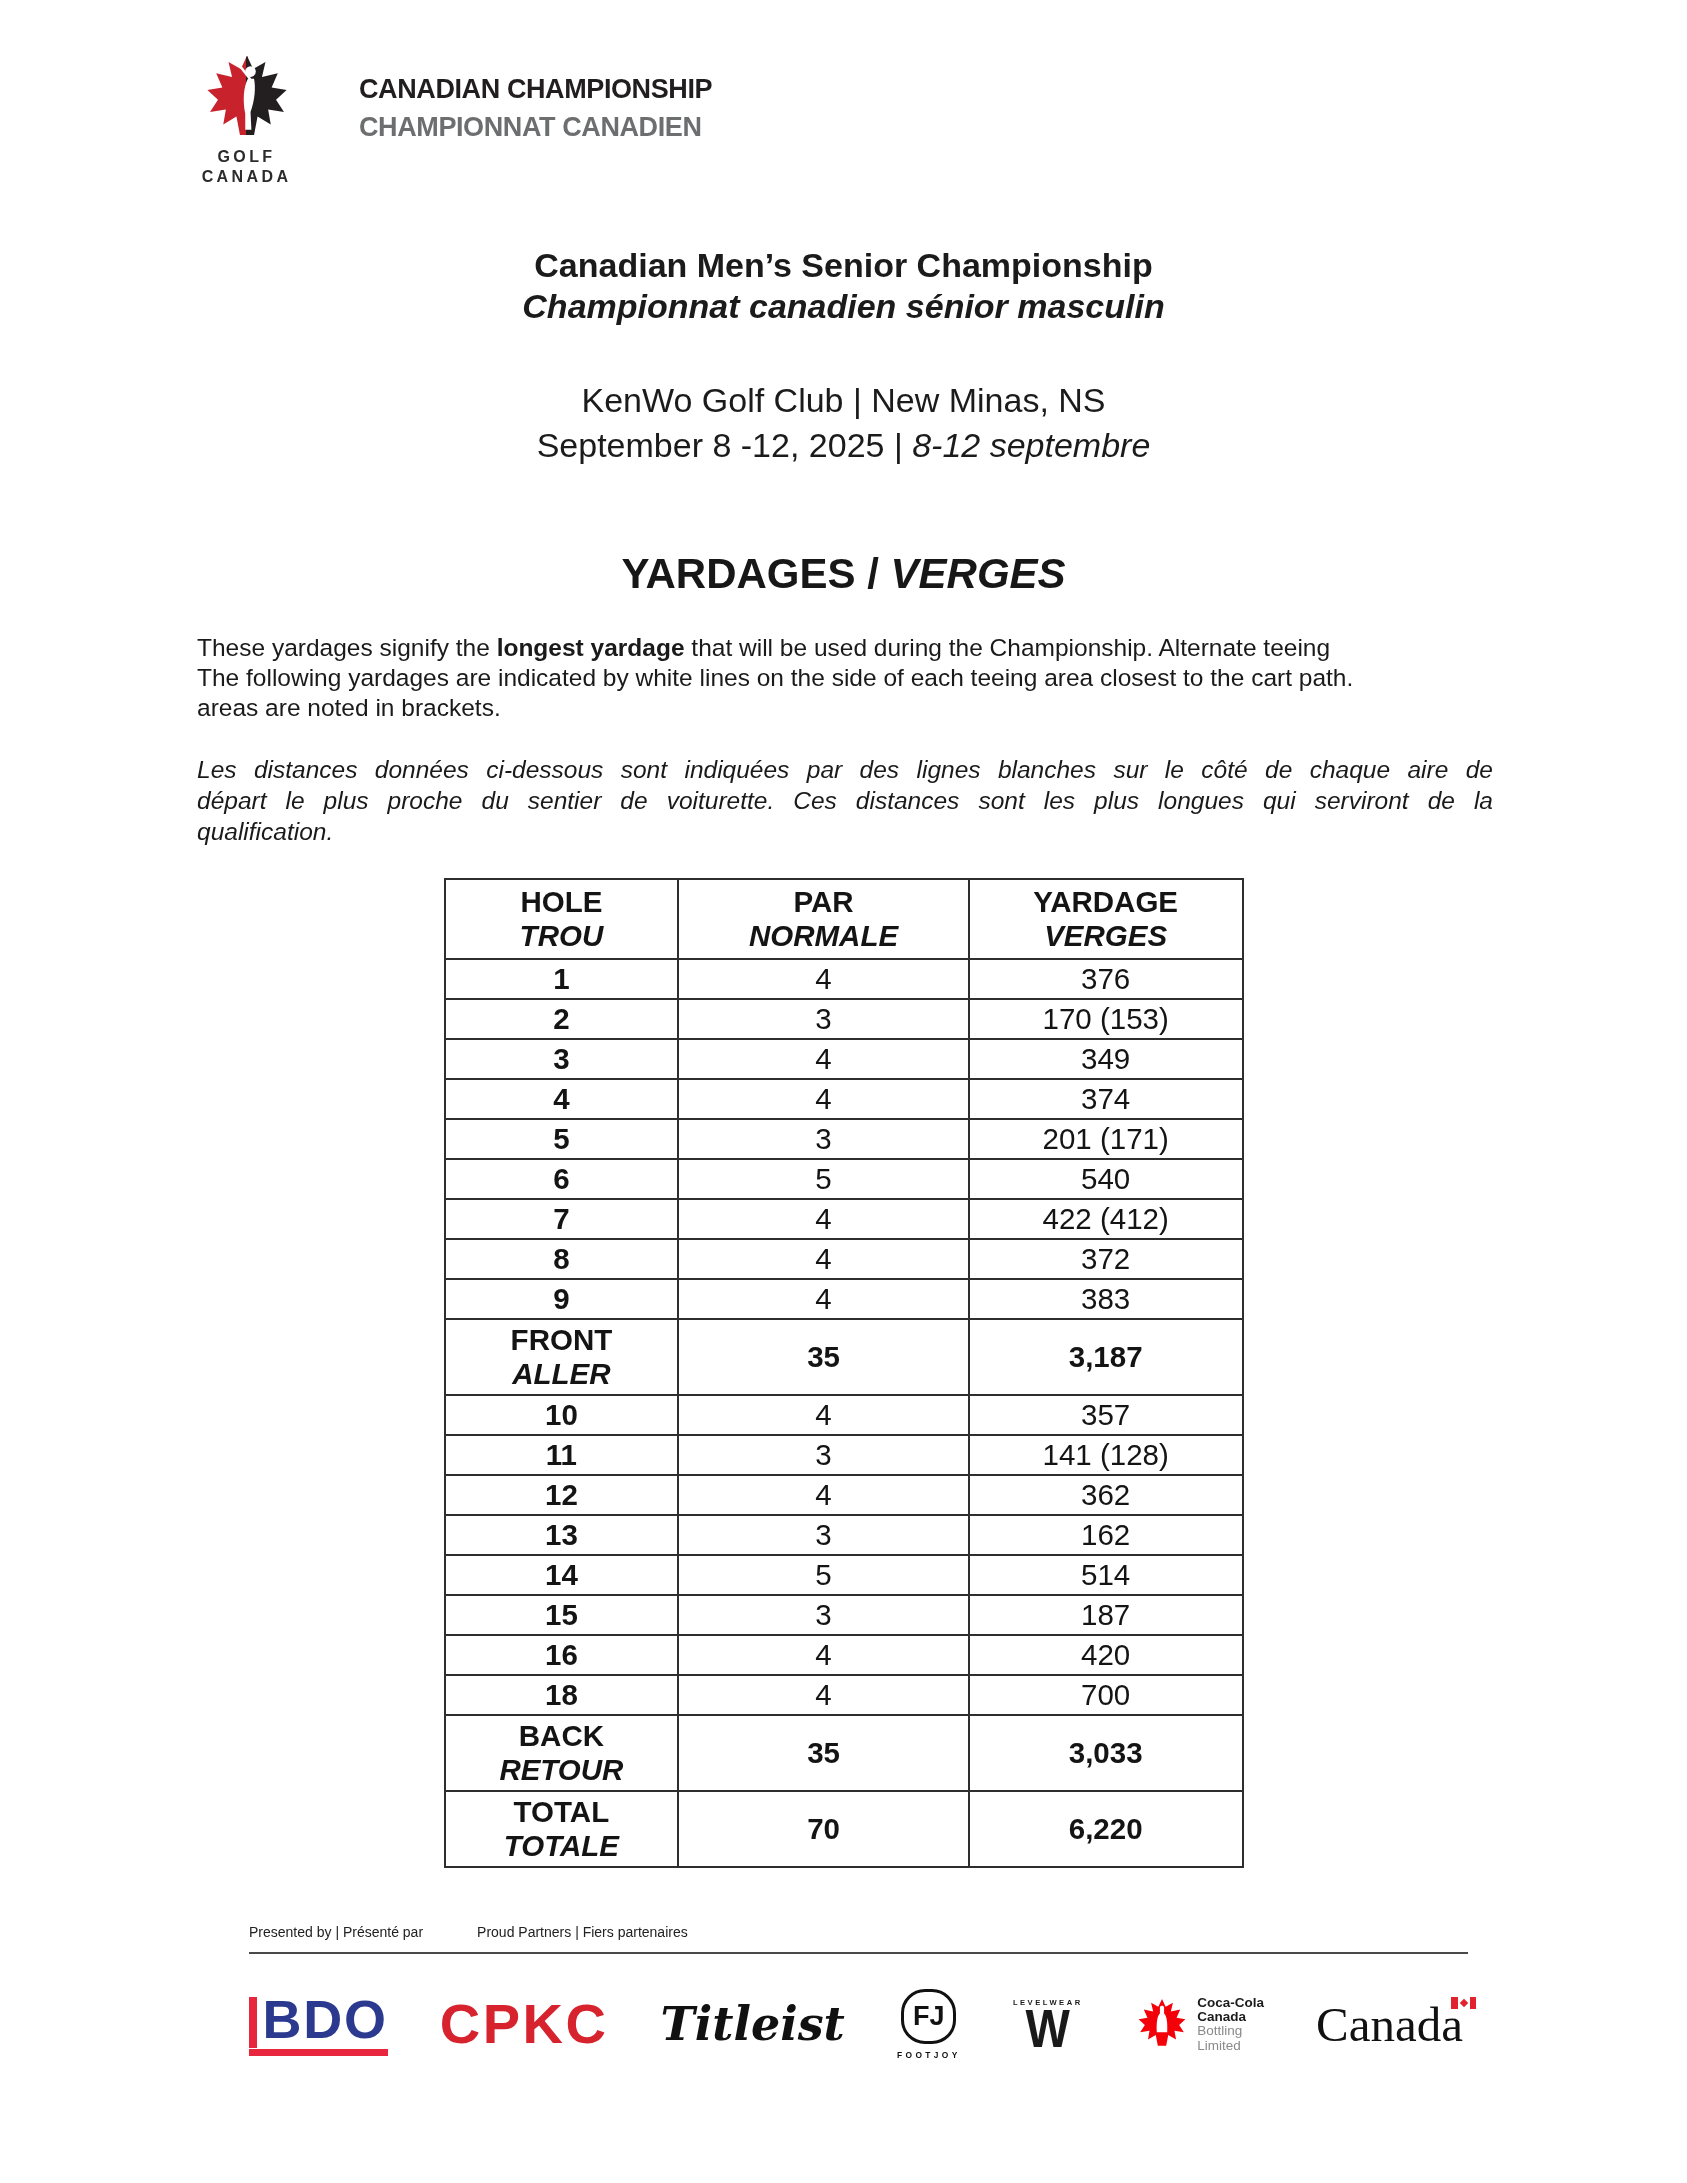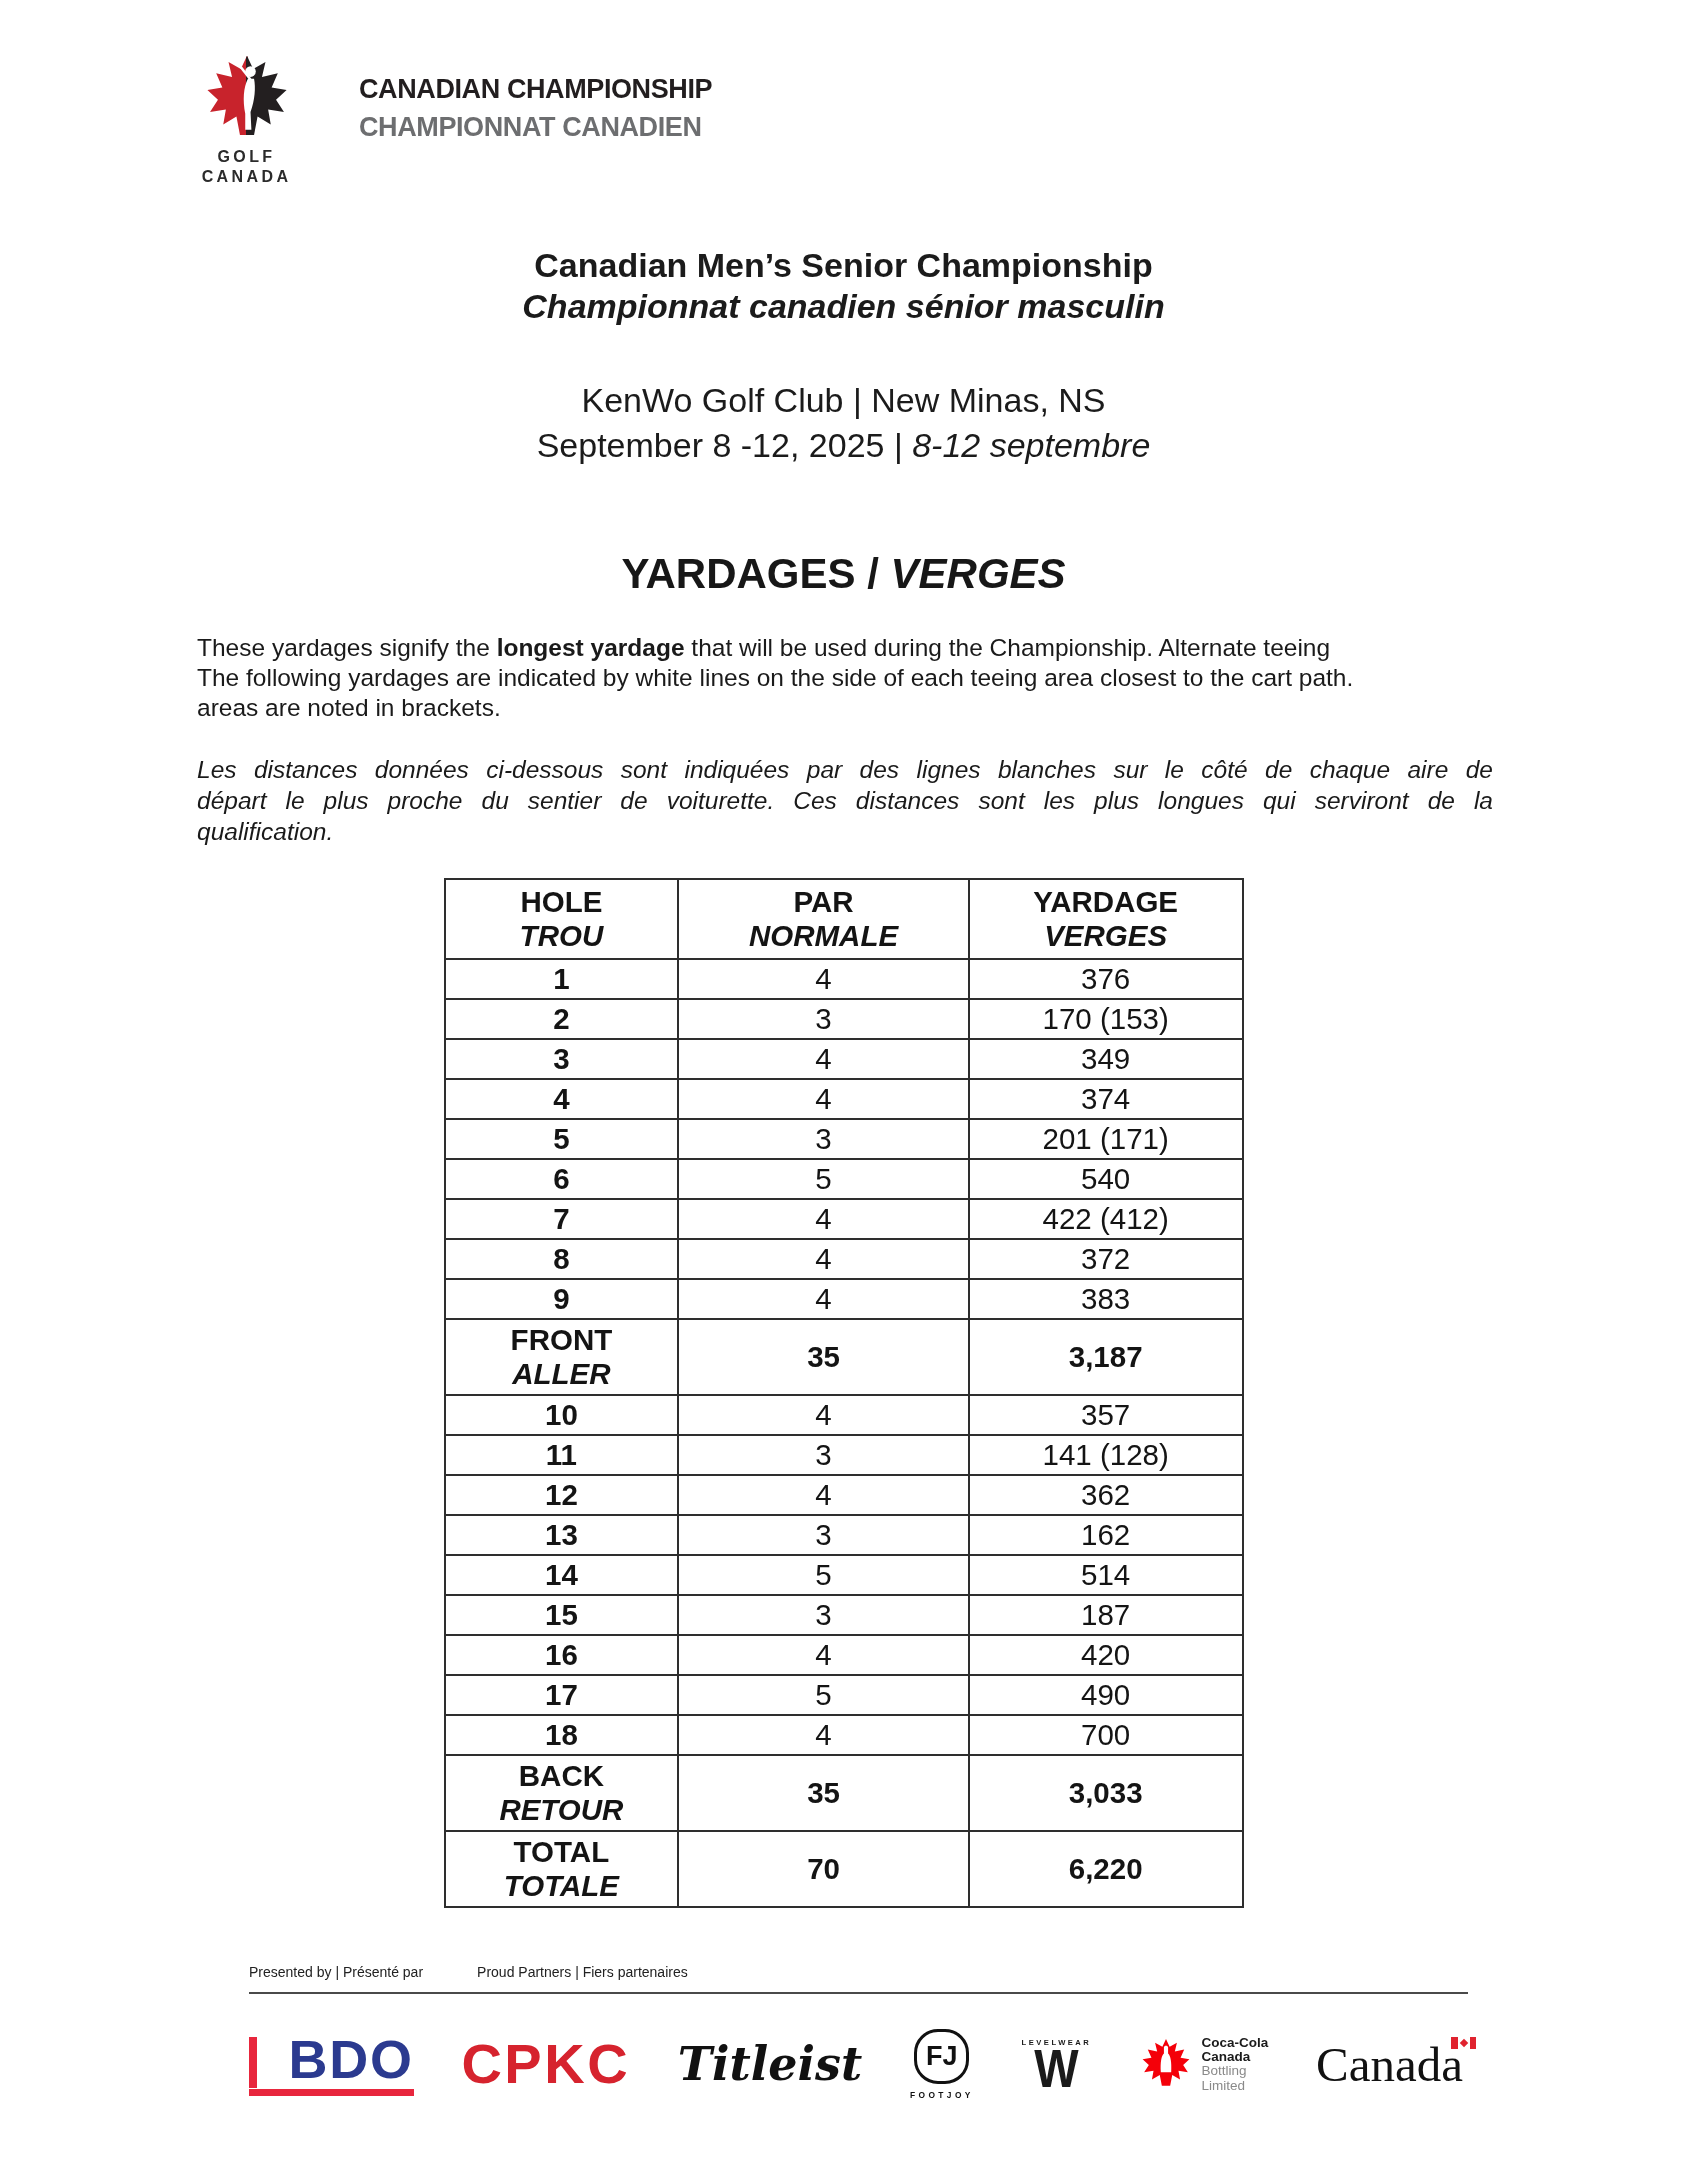--- a/index.html
+++ b/index.html
@@ -49,21 +49,21 @@
   
   .foot { margin-left:249px; width:1219px; }
   .foot-labels { margin-top:56px; display:flex; font-size:14px; color:#222; }
   .foot-labels .fl2 { margin-left:54px; }
   .foot-rule { margin-top:11.8px; border:0; border-top:2.5px solid #4a4a4a; width:100%; }
   .sponsors { margin-top:35px; display:flex; align-items:center; justify-content:space-between; }
 
   .bdo { position:relative; padding:0 0 10px 13.5px; }
   .bdo-left { position:absolute; left:0; top:5px; bottom:8.4px; width:7.6px; background:#e8263d; }
   .bdo-under { position:absolute; left:0; right:0; bottom:0; height:7.6px; background:#e8263d; }
-  .bdo-text { font-size:54px; font-weight:700; letter-spacing:1.7px; color:#2b3a8f; line-height:54px;margin-left:26px; }
+  .bdo-text { font-size:54px; font-weight:700; letter-spacing:1.7px; color:#2b3a8f; line-height:54px; }
 
   .cpkc { font-size:56px; font-weight:800; letter-spacing:2.5px; color:#d6232e; line-height:56px; }
 
   .titleist { font-family:"DejaVu Serif", serif; font-style:italic; font-weight:700; font-size:46px; color:#111; line-height:51px; }
 
   .fj { text-align:center; }
   .fj-box { width:49px; height:49px; border:3.4px solid #111; border-radius:24px; margin:0 auto;
             display:flex; align-items:center; justify-content:center; font-size:27px; font-weight:800; color:#111; }
   .fj-word { margin-top:6.7px; font-size:8.4px; letter-spacing:3.4px; font-weight:700; color:#111; }
 
@@ -228,25 +228,20 @@
           <td class="c-hole">15</td>
           <td>3</td>
           <td>187</td>
         </tr>
     <tr>
           <td class="c-hole">16</td>
           <td>4</td>
           <td>420</td>
         </tr>
     <tr>
-          <td class="c-hole">17</td>
-          <td>5</td>
-          <td>490</td>
-        </tr>
-    <tr>
           <td class="c-hole">18</td>
           <td>4</td>
           <td>700</td>
         </tr>
     <tr class="sum">
       <td class="c-hole"><span>BACK</span><span class="i lbl2">RETOUR</span></td>
       <td>35</td>
       <td>3,033</td>
     </tr>
     <tr class="sum">

